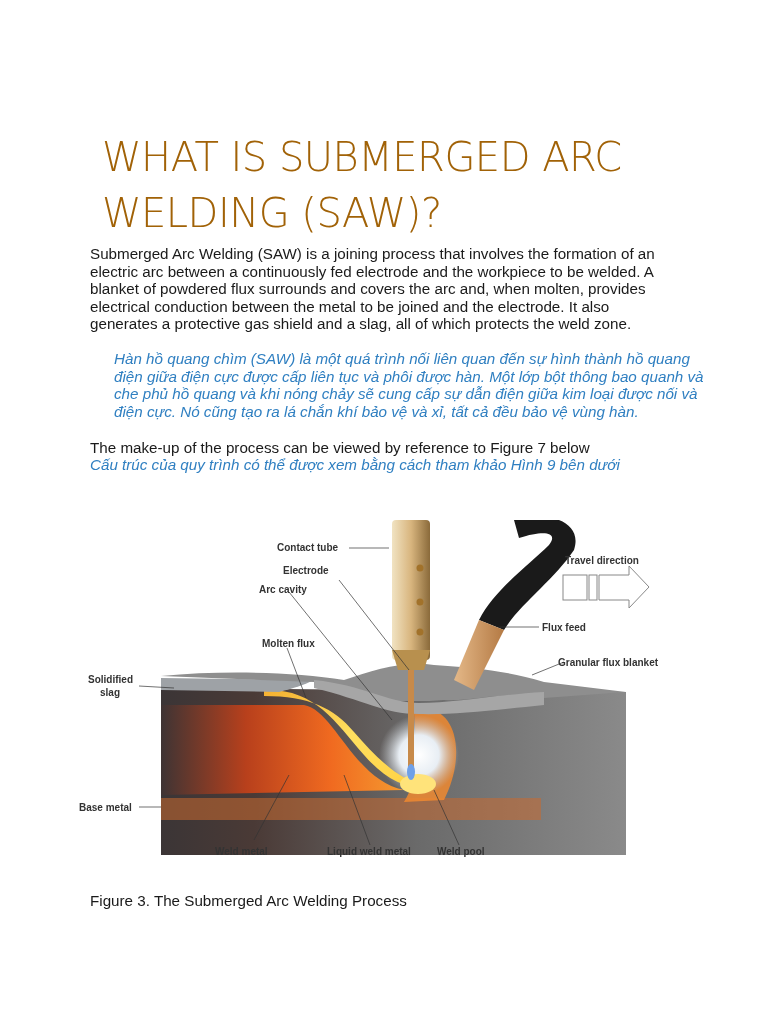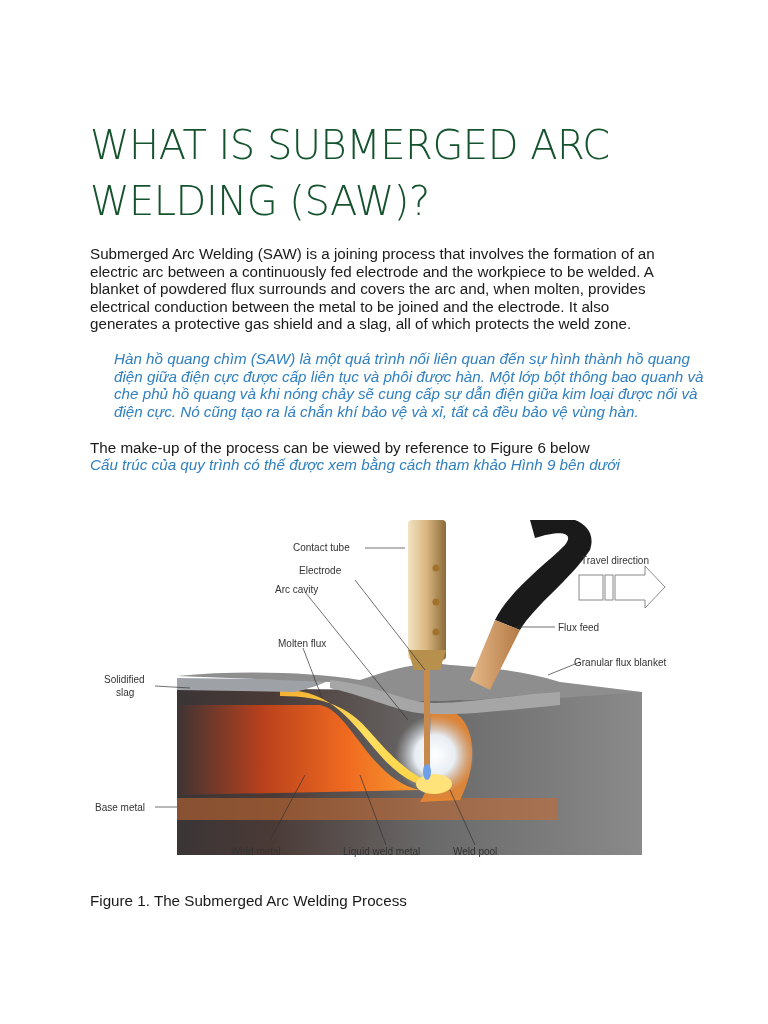--- a/index.html
+++ b/index.html
@@ -1,44 +1,44 @@
 <!DOCTYPE html>
 <html><head>
 <meta charset="utf-8">
 <style>
   html, body { margin:0; padding:0; background:#ffffff; }
   body { width:768px; height:1024px; position:relative; overflow:hidden; }
   .title {
     position:absolute; left:90px; top:117px; width:600px;
     font-family:"DejaVu Sans", sans-serif; font-weight:200;
-    font-size:40px; line-height:56px; color:#14532d; letter-spacing:-0.5px;
-    margin:0;
+    font-size:40px; line-height:56px; color:#a16207; letter-spacing:-0.5px;
+    margin:12px;
   }
   .para {
     position:absolute; left:90px; width:590px;
     font-family:Liberation Sans, sans-serif; font-size:15.2px; line-height:17.6px;
     color:#1a1a1a; margin:0;
   }
   .vi { color:#2f7fc1; font-style:italic; }
   .p1 { top:245px; }
   .p2 { top:350px;margin-left:24px; }
   .p3 { top:439px; }
   .p4 { top:456px; }
   .caption { top:892px; }
-  .figure { position:absolute; left:90px; top:520px; width:600px; height:350px; }
+  .figure { position:absolute; left:74px; top:520px; width:600px; height:350px;font-weight:bold; }
   .lbl { font-family:"Liberation Sans", sans-serif; font-size:10px; fill:#333; }
 </style>
 </head>
 <body>
 
 <h1 class="title">WHAT IS SUBMERGED ARC WELDING (SAW)?</h1>
 
 <p class="para p1">Submerged Arc Welding (SAW) is a joining process that involves the formation of an electric arc between a continuously fed electrode and the workpiece to be welded. A blanket of powdered flux surrounds and covers the arc and, when molten, provides electrical conduction between the metal to be joined and the electrode. It also generates a protective gas shield and a slag, all of which protects the weld zone.</p>
 <p class="para p2 vi">Hàn hồ quang chìm (SAW) là một quá trình nối liên quan đến sự hình thành hồ quang điện giữa điện cực được cấp liên tục và phôi được hàn. Một lớp bột thông bao quanh và che phủ hồ quang và khi nóng chảy sẽ cung cấp sự dẫn điện giữa kim loại được nối và điện cực. Nó cũng tạo ra lá chắn khí bảo vệ và xỉ, tất cả đều bảo vệ vùng hàn.</p>
-<p class="para p3">The make-up of the process can be viewed by reference to Figure 6 below</p>
+<p class="para p3">The make-up of the process can be viewed by reference to Figure 7 below</p>
 <p class="para p4 vi">Cấu trúc của quy trình có thể được xem bằng cách tham khảo Hình 9 bên dưới</p>
 
 <div class="figure">
   <svg width="600" height="350" viewBox="0 0 600 350">
     <defs>
       <linearGradient id="metalSide" x1="0" x2="1" y1="0" y2="0">
         <stop offset="0" stop-color="#3b3536"></stop>
         <stop offset="0.2" stop-color="#4a3a36"></stop>
         <stop offset="0.55" stop-color="#6a6a6a"></stop>
         <stop offset="1" stop-color="#8a8a8a"></stop>
@@ -127,13 +127,13 @@
     <text class="lbl" x="484" y="146">Granular flux blanket</text>
     <text class="lbl" x="14" y="163">Solidified</text>
     <text class="lbl" x="26" y="176">slag</text>
     <text class="lbl" x="5" y="291">Base metal</text>
     <text class="lbl" x="141" y="335">Weld metal</text>
     <text class="lbl" x="253" y="335">Liquid weld metal</text>
     <text class="lbl" x="363" y="335">Weld pool</text>
   </svg>
 </div>
 
-<p class="para caption">Figure 1. The Submerged Arc Welding Process</p>
+<p class="para caption">Figure 3. The Submerged Arc Welding Process</p>
 
 </body></html>

